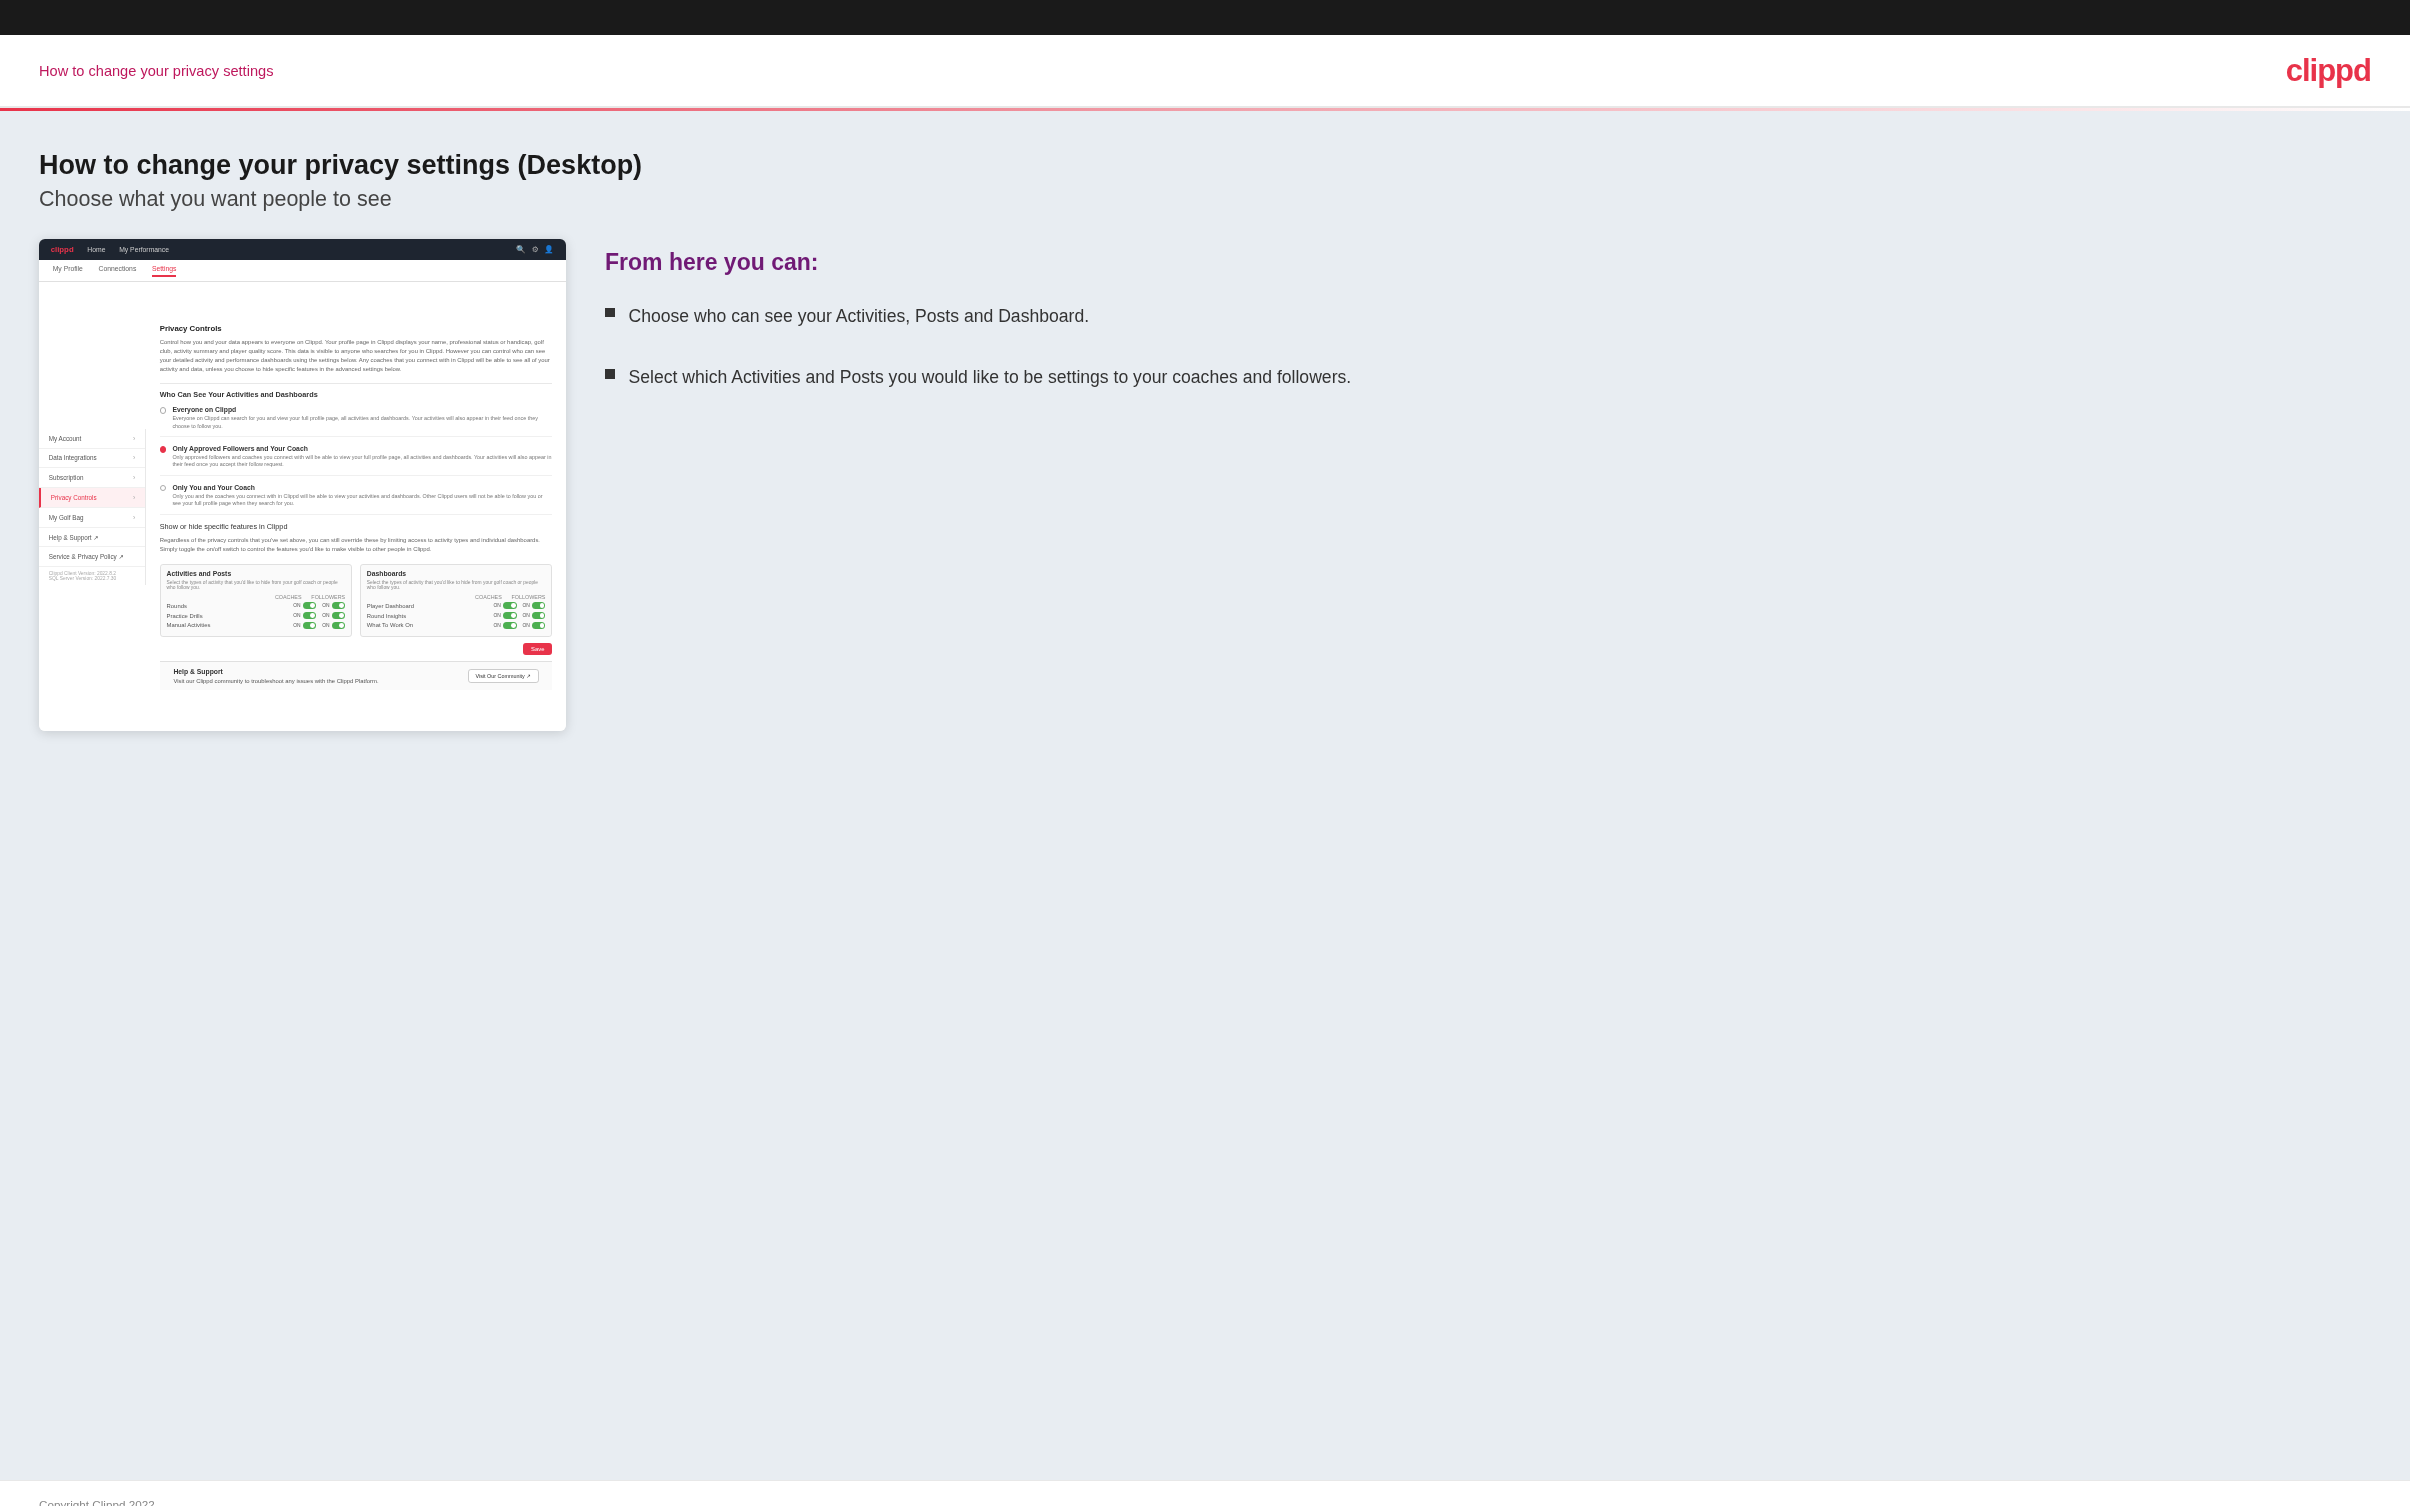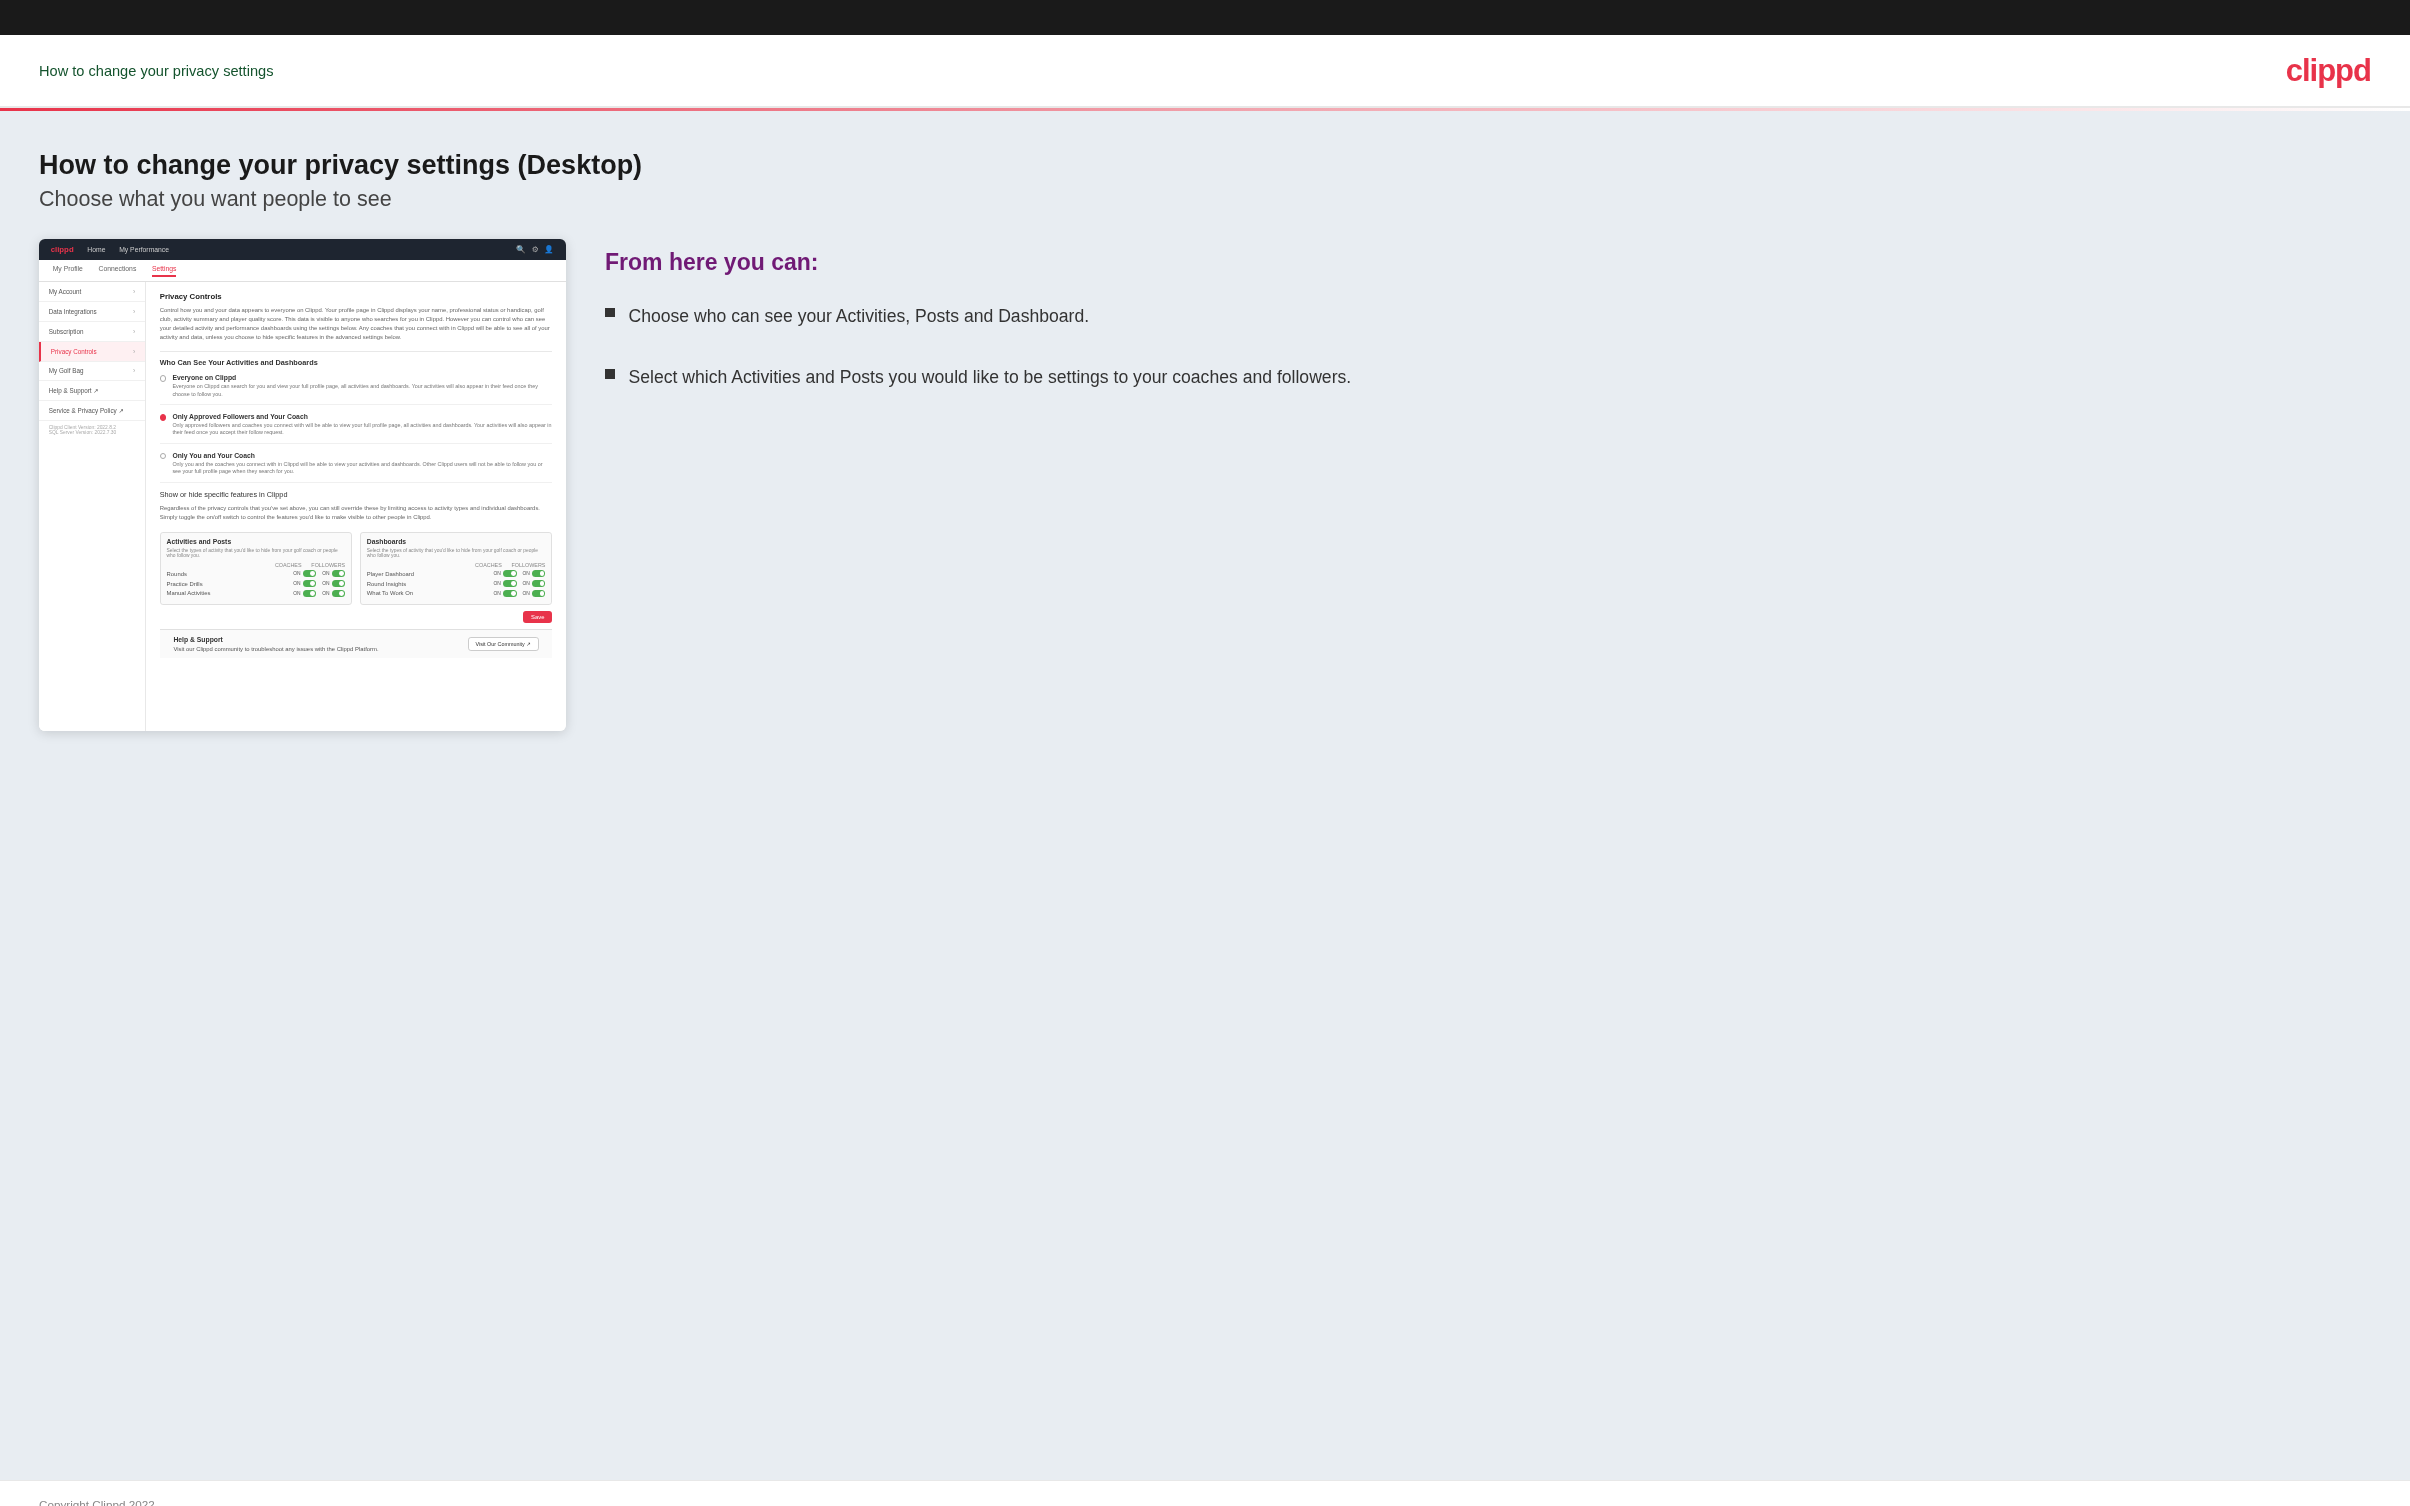--- a/index.html
+++ b/index.html
@@ -20,21 +20,21 @@
     
     .header {
       display: flex;
       align-items: center;
       justify-content: space-between;
       padding: 17.6px 39px;
       border-bottom: 2px solid #e8e8e8;
     }
     .header-title {
       font-size: 14.6px;
-      color: #14532d;
+      color: #be185d;
     }
     .logo {
       font-size: 31px;
       font-weight: 700;
       color: #e8334a;
       letter-spacing: -1px;
     }
 
     
     .gradient-line {
@@ -121,20 +121,21 @@
     }
     .mock-subnav-item.active {
       color: #e8334a;
       border-bottom: 2px solid #e8334a;
     }
 
     .mock-body {
       display: flex;
       background: #fff;
       min-height: 449px;
+      align-items: center;
     }
 
     .mock-sidebar {
       width: 107px;
       background: #fff;
       border-right: 1px solid #e8e8e8;
       padding: 0;
     }
 
     .mock-sidebar-item {

